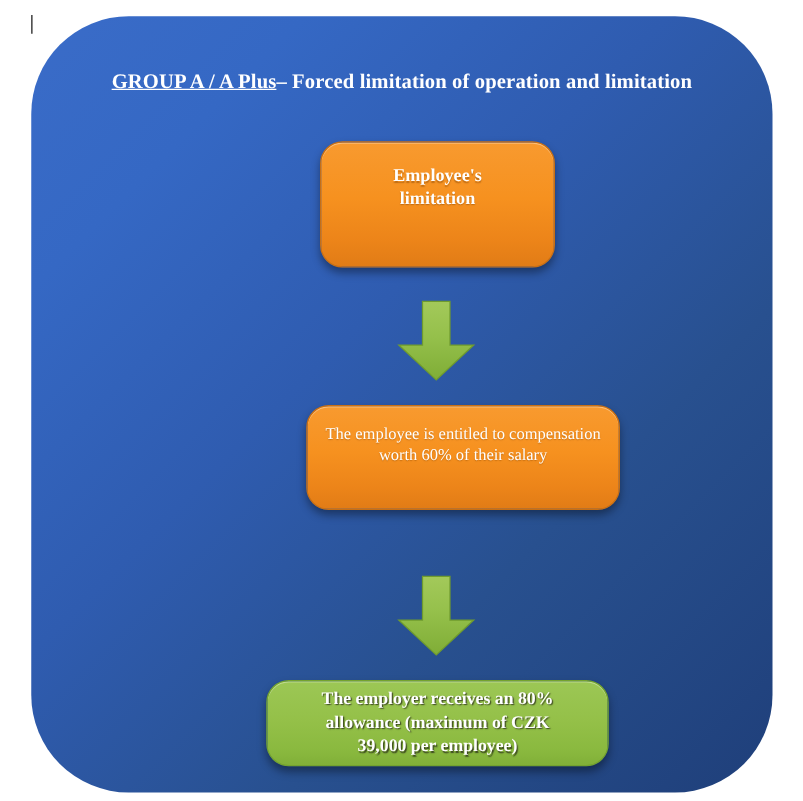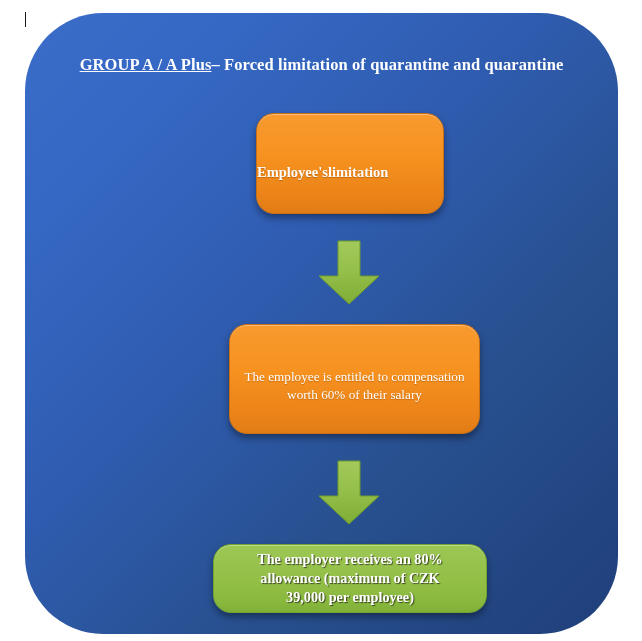--- a/index.html
+++ b/index.html
@@ -56,20 +56,21 @@
     white-space: nowrap;
   }
   #flow-title .u { text-decoration: underline; margin-top: 36px; }
 
   
   .node-box {
     position: absolute;
     border-radius: 18px;
     box-sizing: border-box;
     display: flex;
+    flex-direction: column;
     align-items: center;
     color: #ffffff;
     text-align: center;
     box-shadow:
       0 4px 7px rgba(0,0,0,0.38),
       inset 0 1px 0 rgba(255,255,255,0.35);
   }
   .node-box.orange {
     background: linear-gradient(to bottom, #f89a2f 0%, #f6911f 45%, #ec8419 80%, #e17c16 100%);
     border: 1px solid #c96f12;
@@ -90,24 +91,24 @@
   }
   #box-quarantine .line {
     font-size: 14.5px;
     font-weight: bold;
     line-height: 1.25;
     text-shadow: 0 1px 1px rgba(120,60,0,0.45);
   }
 
   
   #box-compensation {
-    left: 204px;
+    left: 220px;
     top: 311px;
     width: 251px;
-    height: 110px;
+    height: 84px;
     justify-content: flex-start;
     padding: 13px 12px 0 12px;
   }
   #box-compensation p {
     margin: 0;
     font-size: 13.2px;
     line-height: 1.3;
     text-shadow: 0 1px 1px rgba(120,60,0,0.4);
   }
   #box-compensation p.second { margin-top: 12px; }
@@ -140,21 +141,21 @@
   #arrow-two  { top: 447px; }
   .flow-arrow svg { display: block; width: 100%; height: 100%; }
 </style>
 </head>
 <body>
 
 <div id="text-caret"></div>
 
 <div id="flow-panel">
 
-  <div id="flow-title"><span class="u">GROUP A / A Plus</span><span>– Forced limitation of quarantine and quarantine</span></div>
+  <div id="flow-title"><span class="u">GROUP A / A Plus</span><span>– Forced limitation of operation and limitation</span></div>
 
   <div class="node-box orange" id="box-quarantine">
     <div class="line">Employee's</div>
     <div class="line">limitation</div>
   </div>
 
   <div class="flow-arrow" id="arrow-one">
     <svg viewBox="0 0 64 66" xmlns="http://www.w3.org/2000/svg" aria-hidden="true">
       <defs>
         <linearGradient id="agr1" x1="0" y1="0" x2="0" y2="1">

